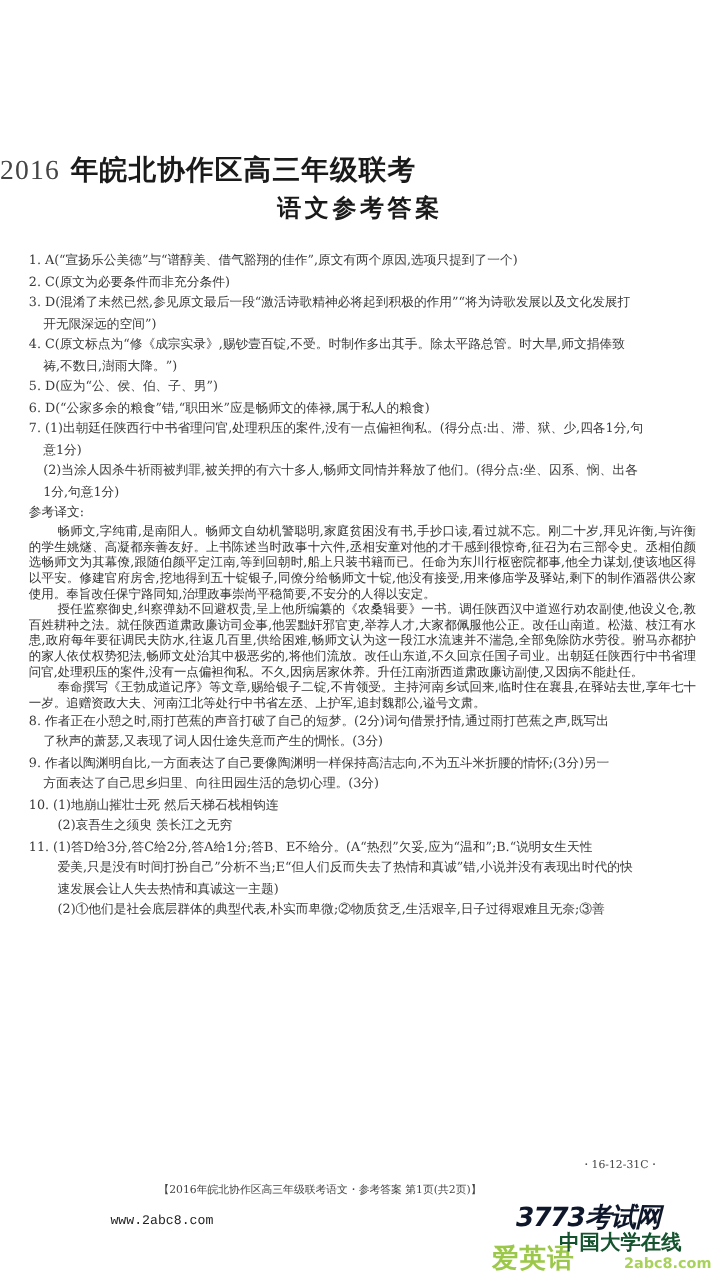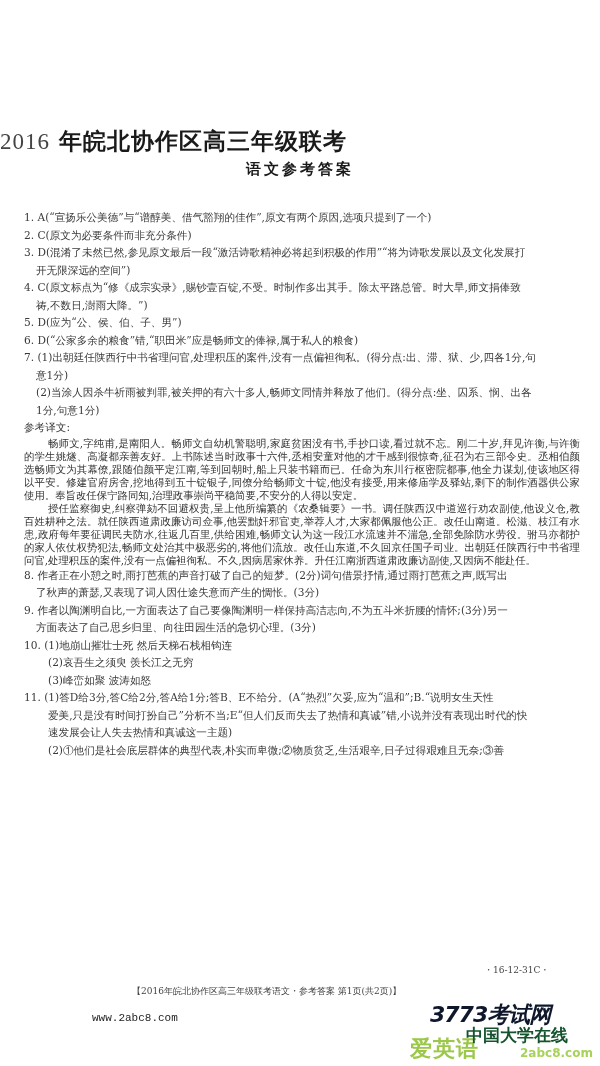--- a/index.html
+++ b/index.html
@@ -2,21 +2,21 @@
 <html><head>
 <meta charset="utf-8">
 <style>
   html, body { margin: 0; padding: 0; background: #ffffff; }
   body { width: 600px; height: 1066px; position: relative; overflow: hidden;
          font-family: "DejaVu Serif", "Liberation Serif", serif; color: #2a2a2a; }
   .title1 { position: absolute; top: 126px; left: 0; width: 600px; 
             font-family: "DejaVu Sans", sans-serif; font-size: 23px; font-weight: bold; color: #1a1a1a; letter-spacing: 1px; }
   .title1 .yr { font-family: "Liberation Serif", serif; font-weight: normal; color: #444; }
   .title2 { position: absolute; top: 160px; left: 0; width: 600px; text-align: center;
-            font-family: "DejaVu Sans", sans-serif; font-size: 15px; font-weight: bold; color: #1a1a1a; letter-spacing: 3px; }
+            font-family: "DejaVu Sans", sans-serif; font-size: 20px; font-weight: bold; color: #1a1a1a; letter-spacing: 3px; }
   .content { position: absolute; top: 209px; left: 24px; width: 556px; font-size: 10.6px; line-height: 17.5px; }
   .line { white-space: nowrap; overflow: hidden; }
   .ind1 { padding-left: 12px; }
   .ind2 { padding-left: 24px; }
   .para { text-indent: 24px; white-space: normal; text-align: justify; color: #333; font-size: 10.4px; line-height: 13px; }
   .ans { color: #3a3a3a; }
   .footer { position: absolute; top: 964px; left: 0; width: 600px; font-size: 9px; color: #444; }
   .footer .center { position: absolute; left: 132px; margin-top: 21px; }
   .footer .code { position: absolute; left: 484px; }
   .site { position: absolute; top: 1012px; left: 92px; font-family: "Liberation Mono", monospace; font-size: 11px; color: #222; }
@@ -42,28 +42,28 @@
   <div class="line ans">5. D(应为“公、侯、伯、子、男”)</div>
   <div class="line ans">6. D(“公家多余的粮食”错,“职田米”应是畅师文的俸禄,属于私人的粮食)</div>
   <div class="line ans">7. (1)出朝廷任陕西行中书省理问官,处理积压的案件,没有一点偏袒徇私。(得分点:出、滞、狱、少,四各1分,句</div>
   <div class="line ans ind1">意1分)</div>
   <div class="line ans ind1">(2)当涂人因杀牛祈雨被判罪,被关押的有六十多人,畅师文同情并释放了他们。(得分点:坐、囚系、悯、出各</div>
   <div class="line ans ind1">1分,句意1分)</div>
   <div class="line ans">参考译文:</div>
 
   <div class="para">畅师文,字纯甫,是南阳人。畅师文自幼机警聪明,家庭贫困没有书,手抄口读,看过就不忘。刚二十岁,拜见许衡,与许衡的学生姚燧、高凝都亲善友好。上书陈述当时政事十六件,丞相安童对他的才干感到很惊奇,征召为右三部令史。丞相伯颜选畅师文为其幕僚,跟随伯颜平定江南,等到回朝时,船上只装书籍而已。任命为东川行枢密院都事,他全力谋划,使该地区得以平安。修建官府房舍,挖地得到五十锭银子,同僚分给畅师文十锭,他没有接受,用来修庙学及驿站,剩下的制作酒器供公家使用。奉旨改任保宁路同知,治理政事崇尚平稳简要,不安分的人得以安定。</div>
   <div class="para">授任监察御史,纠察弹劾不回避权贵,呈上他所编纂的《农桑辑要》一书。调任陕西汉中道巡行劝农副使,他设义仓,教百姓耕种之法。就任陕西道肃政廉访司佥事,他罢黜奸邪官吏,举荐人才,大家都佩服他公正。改任山南道。松滋、枝江有水患,政府每年要征调民夫防水,往返几百里,供给困难,畅师文认为这一段江水流速并不湍急,全部免除防水劳役。驸马亦都护的家人依仗权势犯法,畅师文处治其中极恶劣的,将他们流放。改任山东道,不久回京任国子司业。出朝廷任陕西行中书省理问官,处理积压的案件,没有一点偏袒徇私。不久,因病居家休养。升任江南浙西道肃政廉访副使,又因病不能赴任。</div>
+  <div class="para">奉命撰写《王勃成道记序》等文章,赐给银子二锭,不肯领受。主持河南乡试回来,临时住在襄县,在驿站去世,享年七十一岁。追赠资政大夫、河南江北等处行中书省左丞、上护军,追封魏郡公,谥号文肃。</div>
 
   <div class="line ans">8. 作者正在小憩之时,雨打芭蕉的声音打破了自己的短梦。(2分)词句借景抒情,通过雨打芭蕉之声,既写出</div>
   <div class="line ans ind1">了秋声的萧瑟,又表现了词人因仕途失意而产生的惆怅。(3分)</div>
   <div class="line ans">9. 作者以陶渊明自比,一方面表达了自己要像陶渊明一样保持高洁志向,不为五斗米折腰的情怀;(3分)另一</div>
   <div class="line ans ind1">方面表达了自己思乡归里、向往田园生活的急切心理。(3分)</div>
   <div class="line ans">10. (1)地崩山摧壮士死  然后天梯石栈相钩连</div>
   <div class="line ans ind2">(2)哀吾生之须臾  羡长江之无穷</div>
-  <div class="line ans ind2">(3)峰峦如聚  波涛如怒</div>
   <div class="line ans">11. (1)答D给3分,答C给2分,答A给1分;答B、E不给分。(A“热烈”欠妥,应为“温和”;B.“说明女生天性</div>
   <div class="line ans ind2">爱美,只是没有时间打扮自己”分析不当;E“但人们反而失去了热情和真诚”错,小说并没有表现出时代的快</div>
   <div class="line ans ind2">速发展会让人失去热情和真诚这一主题)</div>
   <div class="line ans ind2">(2)①他们是社会底层群体的典型代表,朴实而卑微;②物质贫乏,生活艰辛,日子过得艰难且无奈;③善</div>
 </div>
 
 <div class="footer">
   <span class="center">【2016年皖北协作区高三年级联考语文・参考答案  第1页(共2页)】</span>
   <span class="code">・16-12-31C・</span>
 </div>

